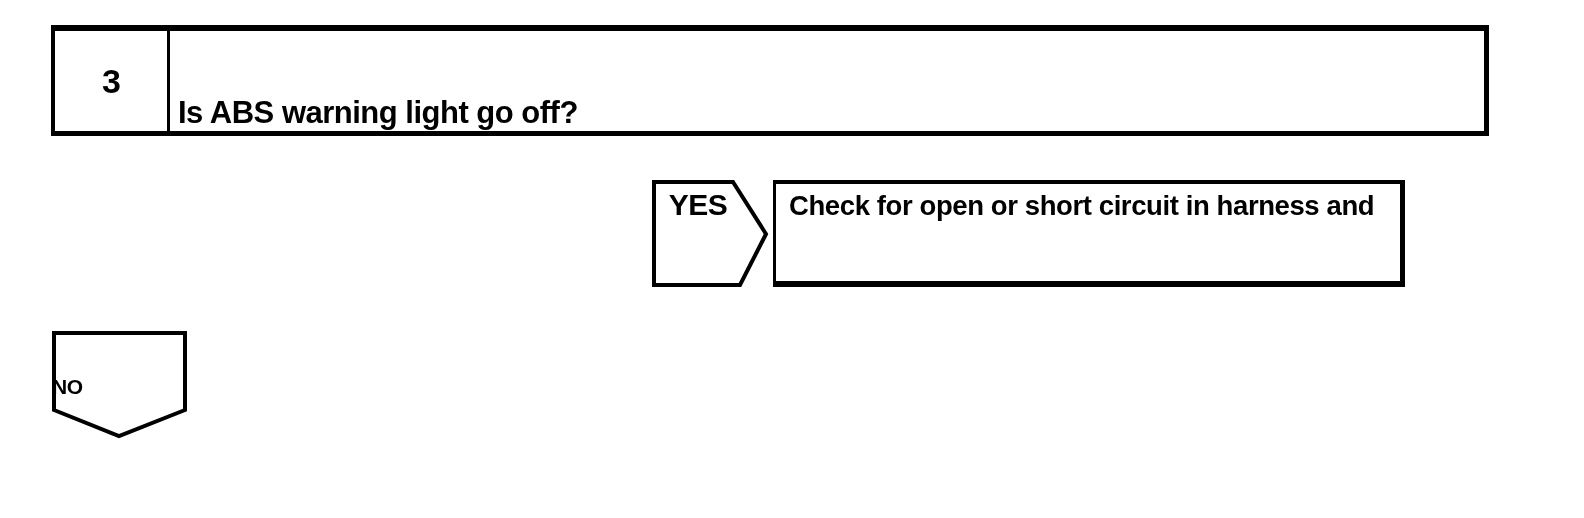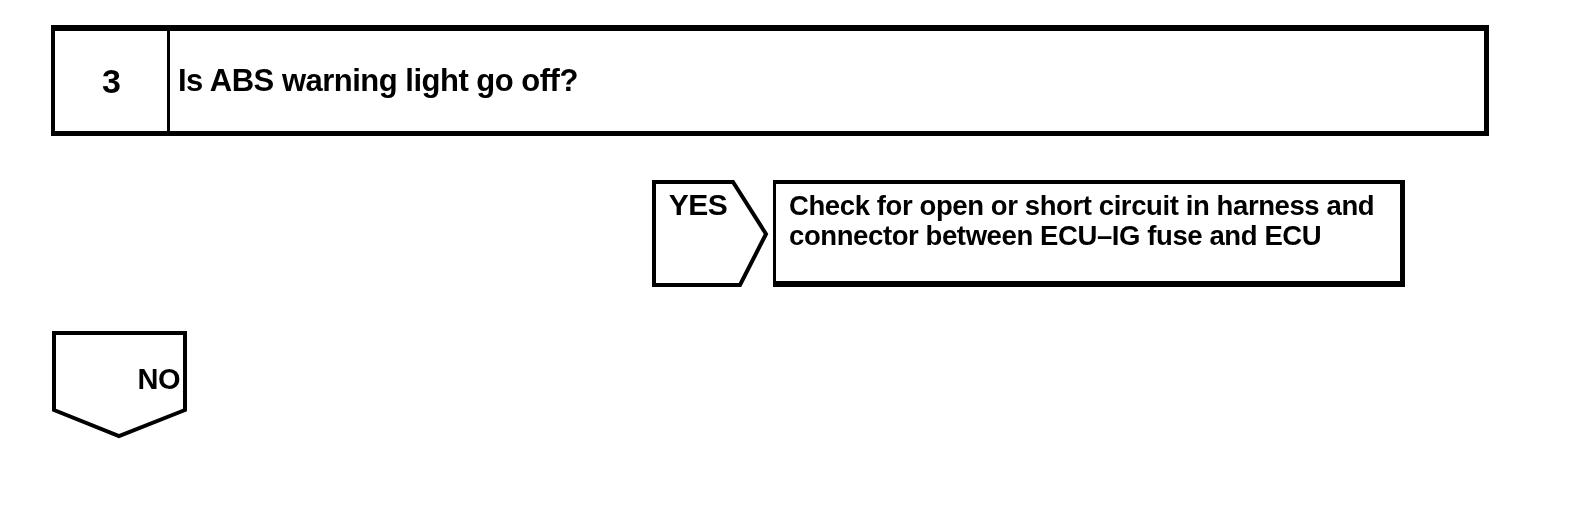--- a/index.html
+++ b/index.html
@@ -41,21 +41,21 @@
     justify-content: center;
     flex-shrink: 0;
   }
   .step-number {
     font-size: 34px;
     letter-spacing: -1px;
   }
   .step-question-cell {
     flex: 1;
     display: flex;
-    align-items: center;
+    align-items: flex-end;
     padding-left: 8px;
   }
   .step-question {
     font-size: 31px;
     letter-spacing: -0.5px;
     white-space: nowrap;
   }
 
   
   .shape-svg {
@@ -76,24 +76,24 @@
     left: 648px;
     top: 188px;
     width: 100px;
     text-align: center;
     font-size: 30px;
     letter-spacing: -0.5px;
   }
   .no-label {
     position: absolute;
     left: 52px;
-    top: 363px;
+    top: 375px;
     width: 128px;
-    text-align: right;
-    font-size: 29px;
+    text-align: left;
+    font-size: 21px;
     letter-spacing: -0.5px;
   }
 
   
   .action-box {
     position: absolute;
     left: 773px;
     top: 180px;
     width: 632px;
     height: 107px;
@@ -125,21 +125,20 @@
     </div>
   </div>
 
   <svg class="shape-svg yes-shape" width="116" height="107" viewBox="0 0 116 107" aria-hidden="true">
     <polygon points="2,2 81,2 114,54 88,105 2,105"></polygon>
   </svg>
   <span class="yes-label">YES</span>
 
   <div class="action-box">
     <div class="action-line">Check for open or short circuit in harness and</div>
-    <div class="action-line">connector between ECU–IG fuse and ECU</div>
   </div>
 
   <svg class="shape-svg no-shape" width="135" height="107" viewBox="0 0 135 107" aria-hidden="true">
     <polygon points="2,2 133,2 133,79 67,105 2,79"></polygon>
   </svg>
   <span class="no-label">NO</span>
 
 </div>
 
 </body></html>

